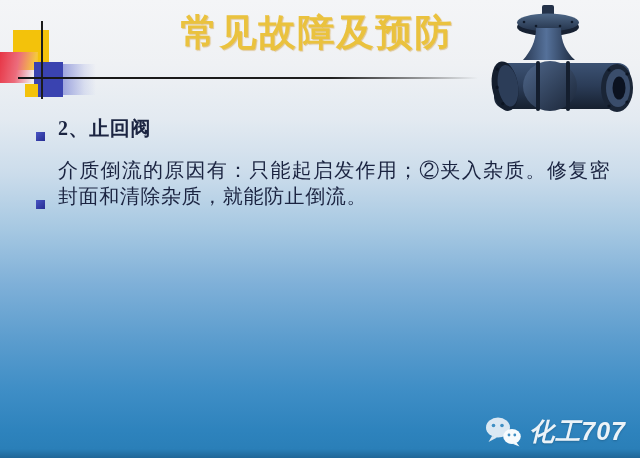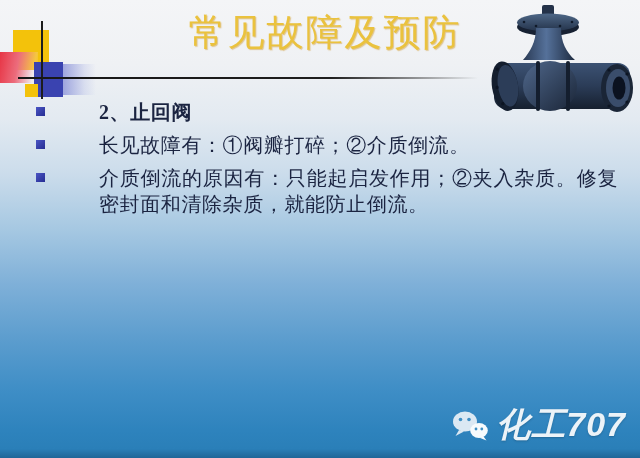--- a/index.html
+++ b/index.html
@@ -22,58 +22,58 @@
   .sq-blue{left:34px;top:62px;width:29px;height:35px;background:#3A43B0;}
   .sq-bluefade{left:63px;top:64px;width:33px;height:31px;
     background:linear-gradient(90deg,rgba(95,105,205,0.55) 0%,rgba(150,160,225,0.22) 65%,rgba(255,255,255,0) 100%);}
   .sq-yellow-sm{left:25px;top:84px;width:13px;height:13px;background:#F3C20B;}
   .vline{left:41px;top:21px;width:2px;height:78px;background:#1C1C1C;}
   .hline{left:18px;top:77px;width:460px;height:2px;
     background:linear-gradient(90deg,#161616 0%,#1E1E1E 68%,rgba(80,80,80,0.45) 90%,rgba(120,120,120,0) 100%);}
 
   
   .title{
-    position:absolute;left:150px;top:8px;width:350px;
+    position:absolute;left:142px;top:8px;width:350px;
     text-align:center;
-    font-size:37px;font-weight:normal;letter-spacing:2px;
+    font-size:37px;font-weight:bold;letter-spacing:2px;
     color:#EAC23E;
     text-shadow:1px 1px 1px rgba(201,140,20,0.45);
     white-space:nowrap;
   }
 
   
   .valve{position:absolute;left:486px;top:0;width:154px;height:134px;}
 
   
   .content{
     position:absolute;left:33px;top:99px;width:585px;
     list-style:none;margin:0;padding:0;
   }
-  .content li{display:flex;align-items:flex-start;margin:0 0 7px 0;gap:41px;}
+  .content li{display:flex;align-items:flex-end;margin:16px 0 7px 0;}
   .bullet{
     flex:0 0 auto;width:9px;height:9px;margin:8px 13px 0 3px;
     background:linear-gradient(135deg,#4A55C4 0%,#262D92 100%);
   }
   .btxt{
     flex:1 1 auto;max-width:552px;
     font-size:20px;line-height:26px;letter-spacing:0.6px;
     color:#1B2441;font-weight:500;
     text-align:justify;
   }
   .lead{font-weight:bold;}
 
   
   .watermark{
     position:absolute;right:14px;bottom:10px;
     display:flex;align-items:center;gap:7px;
   }
   .wm-text{
     font-family:"Liberation Sans","DejaVu Sans",sans-serif;
     font-style:italic;font-weight:bold;
-    font-size:34px;letter-spacing:1px;
+    font-size:25px;letter-spacing:1px;
     color:#ECF3F8;
     text-shadow:0 1px 2px rgba(20,60,90,0.35);
   }
 </style>
 </head>
 <body>
 
 <div class="slide">
 
   <div class="sq sq-yellow"></div>
@@ -140,24 +140,20 @@
       <circle cx="141" cy="102" r="1.6" fill="#0C1422"></circle>
   </svg>
 
   <ul class="content">
     <li>
       <span class="bullet"></span>
       <span class="btxt lead">2、止回阀</span>
     </li>
     <li>
       <span class="bullet"></span>
-      <span class="btxt">长见故障有：①阀瓣打碎；②介质倒流。</span>
-    </li>
-    <li>
-      <span class="bullet"></span>
       <span class="btxt">介质倒流的原因有：只能起启发作用；②夹入杂质。修复密封面和清除杂质，就能防止倒流。</span>
     </li>
   </ul>
 
   <div class="watermark">
     <svg width="38" height="31" viewBox="0 0 38 31" aria-hidden="true">
       <ellipse cx="14" cy="11.5" rx="12" ry="10" fill="#E9F1F7" opacity="0.92"></ellipse>
       <path d="M8 20 L4.5 26 L13 21.5 Z" fill="#E9F1F7" opacity="0.92"></path>
       <circle cx="9.5" cy="9.5" r="1.8" fill="#3F8FC4"></circle>
       <circle cx="18" cy="9.5" r="1.8" fill="#3F8FC4"></circle>

